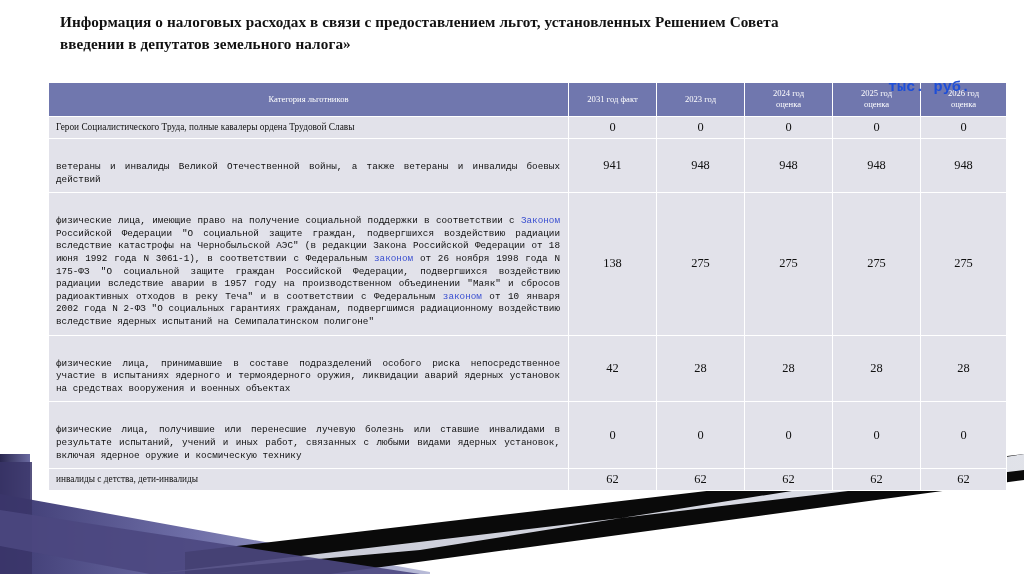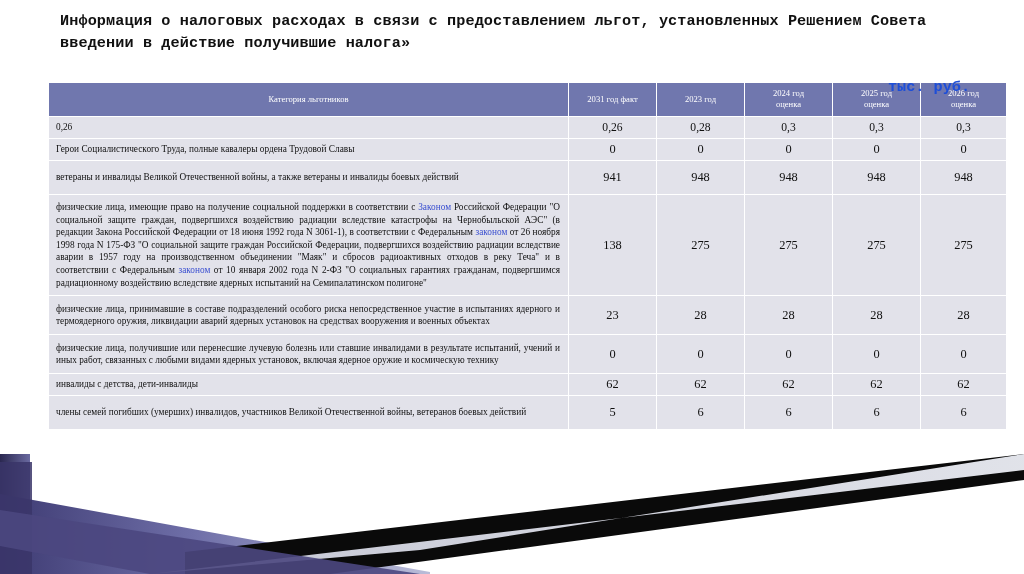--- a/index.html
+++ b/index.html
@@ -37,21 +37,21 @@
 
   
   .title-block {
     position: absolute;
     left: 60px;
     top: 11px;
     width: 912px;
     z-index: 3;
   }
   .title-text {
-    font-family: Liberation Mono, monospace;
+    font-family: Liberation Serif, serif;
     font-weight: bold;
     font-size: 15.2px;
     line-height: 21.5px;
     color: #111111;
     text-align: left;
     letter-spacing: 0.1px;
     margin: 0;
   }
   .title-units {
     position: absolute;
@@ -102,21 +102,22 @@
 
   td.cat {
     text-align: left;
     font-size: 9.3px;
     line-height: 12.6px;
     padding: 2px 6px 2px 7px;
   }
   td.cat.justify {
     text-align: justify;
     text-justify: inter-word;
-    padding: 6px 8px 6px 7px;
+    padding: 22px 8px 6px 7px;
+    font-family: Liberation Mono, monospace;
   }
   td.num {
     text-align: center;
     font-size: 12.4px;
     line-height: 15px;
     padding: 2px 3px;
   }
   td.num.small {
     font-size: 11.6px;
   }
@@ -155,21 +156,21 @@
     <polygon points="0,40 430,118 430,120 0,120" fill="url(#gPurple)"></polygon>
     <polygon points="0,8 32,8 32,120 0,120" fill="#3a3569" opacity="0.85"></polygon>
     <polygon points="185,98 1024,0 1024,26 330,120 185,120" fill="#0a0a0a"></polygon>
     <polygon points="150,120 1024,16 1024,0 420,96" fill="url(#gGrey)" opacity="0.95"></polygon>
     <polygon points="0,56 420,120 150,120 0,92" fill="#4b4780" opacity="0.9"></polygon>
   </svg>
 
   <div class="title-block">
     <div class="title-text">
       <div>Информация о налоговых расходах в связи с предоставлением льгот, установленных Решением Совета</div>
-      <div>введении в действие получившие налога»</div>
+      <div>введении в депутатов земельного налога»</div>
     </div>
     <div class="title-units">тыс. руб.</div>
   </div>
 
   <div class="table-wrap">
     <table class="data">
       <colgroup>
         <col style="width:520px">
         <col style="width:88px">
         <col style="width:88px">
@@ -182,28 +183,20 @@
           <th class="cat-head">Категория льготников</th>
           <th>2031 год факт</th>
           <th>2023 год</th>
           <th>2024 год<br>оценка</th>
           <th>2025 год<br>оценка</th>
           <th>2026 год<br>оценка</th>
         </tr>
       </thead>
       <tbody id="tbody">
           <tr class="r-short">
-            <td class="cat">0,26</td>
-            <td class="num small">0,26</td>
-            <td class="num small">0,28</td>
-            <td class="num small">0,3</td>
-            <td class="num small">0,3</td>
-            <td class="num small">0,3</td>
-          </tr>
-          <tr class="r-short">
             <td class="cat">Герои Социалистического Труда, полные кавалеры ордена Трудовой Славы</td>
             <td class="num">0</td>
             <td class="num">0</td>
             <td class="num">0</td>
             <td class="num">0</td>
             <td class="num">0</td>
           </tr>
           <tr class="r-mid">
             <td class="cat justify">ветераны и инвалиды Великой Отечественной войны, а также ветераны и инвалиды боевых действий</td>
             <td class="num">941</td>
@@ -215,47 +208,39 @@
           <tr class="r-tall">
             <td class="cat justify"><span>физические лица, имеющие право на получение социальной поддержки в соответствии с </span><a class="lawlink" href="#">Законом</a><span> Российской Федерации "О социальной защите граждан, подвергшихся воздействию радиации вследствие катастрофы на Чернобыльской АЭС" (в редакции Закона Российской Федерации от 18 июня 1992 года N 3061-1), в соответствии с Федеральным </span><a class="lawlink" href="#">законом</a><span> от 26 ноября 1998 года N 175-ФЗ "О социальной защите граждан Российской Федерации, подвергшихся воздействию радиации вследствие аварии в 1957 году на производственном объединении "Маяк" и сбросов радиоактивных отходов в реку Теча" и в соответствии с Федеральным </span><a class="lawlink" href="#">законом</a><span> от 10 января 2002 года N 2-ФЗ "О социальных гарантиях гражданам, подвергшимся радиационному воздействию вследствие ядерных испытаний на Семипалатинском полигоне"</span></td>
             <td class="num">138</td>
             <td class="num">275</td>
             <td class="num">275</td>
             <td class="num">275</td>
             <td class="num">275</td>
           </tr>
           <tr class="r-tall">
             <td class="cat justify">физические лица, принимавшие в составе подразделений особого риска непосредственное участие в испытаниях ядерного и термоядерного оружия, ликвидации аварий ядерных установок на средствах вооружения и военных объектах</td>
-            <td class="num">23</td>
+            <td class="num">42</td>
             <td class="num">28</td>
             <td class="num">28</td>
             <td class="num">28</td>
             <td class="num">28</td>
           </tr>
           <tr class="r-tall">
             <td class="cat justify">физические лица, получившие или перенесшие лучевую болезнь или ставшие инвалидами в результате испытаний, учений и иных работ, связанных с любыми видами ядерных установок, включая ядерное оружие и космическую технику</td>
             <td class="num">0</td>
             <td class="num">0</td>
             <td class="num">0</td>
             <td class="num">0</td>
             <td class="num">0</td>
           </tr>
           <tr class="r-short">
             <td class="cat">инвалиды с детства, дети-инвалиды</td>
             <td class="num">62</td>
             <td class="num">62</td>
             <td class="num">62</td>
             <td class="num">62</td>
             <td class="num">62</td>
-          </tr>
-          <tr class="r-mid">
-            <td class="cat justify">члены семей погибших (умерших) инвалидов, участников Великой Отечественной войны, ветеранов боевых действий</td>
-            <td class="num">5</td>
-            <td class="num">6</td>
-            <td class="num">6</td>
-            <td class="num">6</td>
-            <td class="num">6</td>
           </tr>
         </tbody>
     </table>
   </div>
 
 </div>
 
 </body></html>

